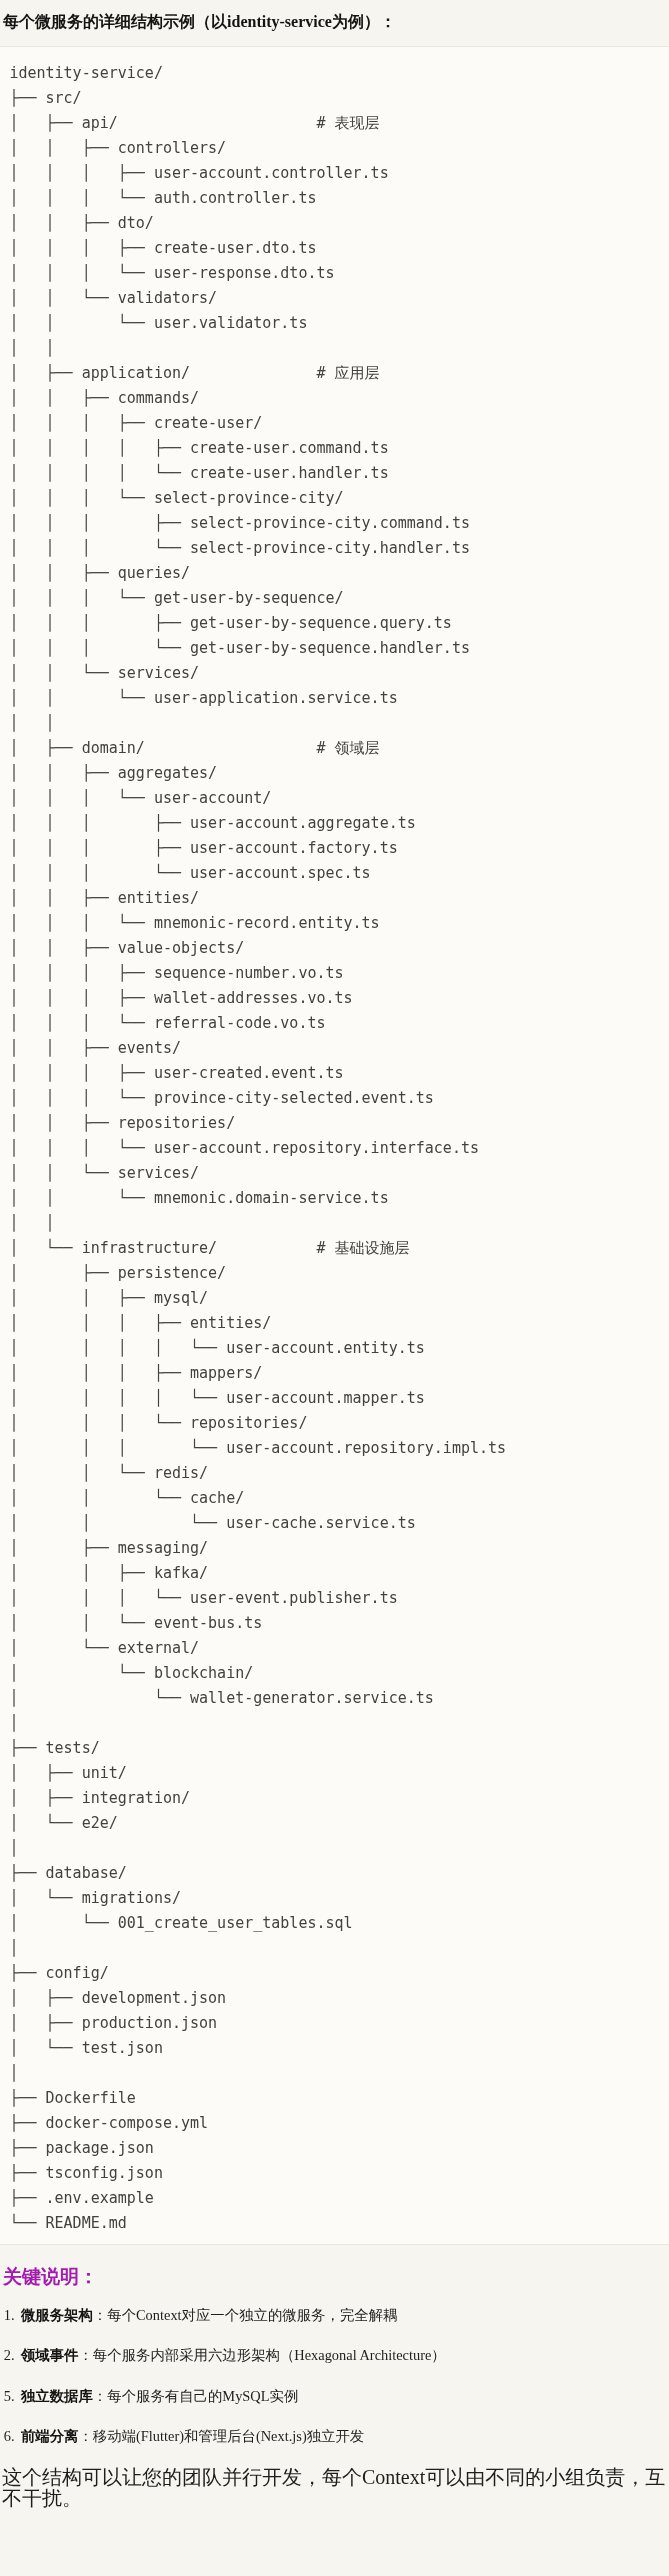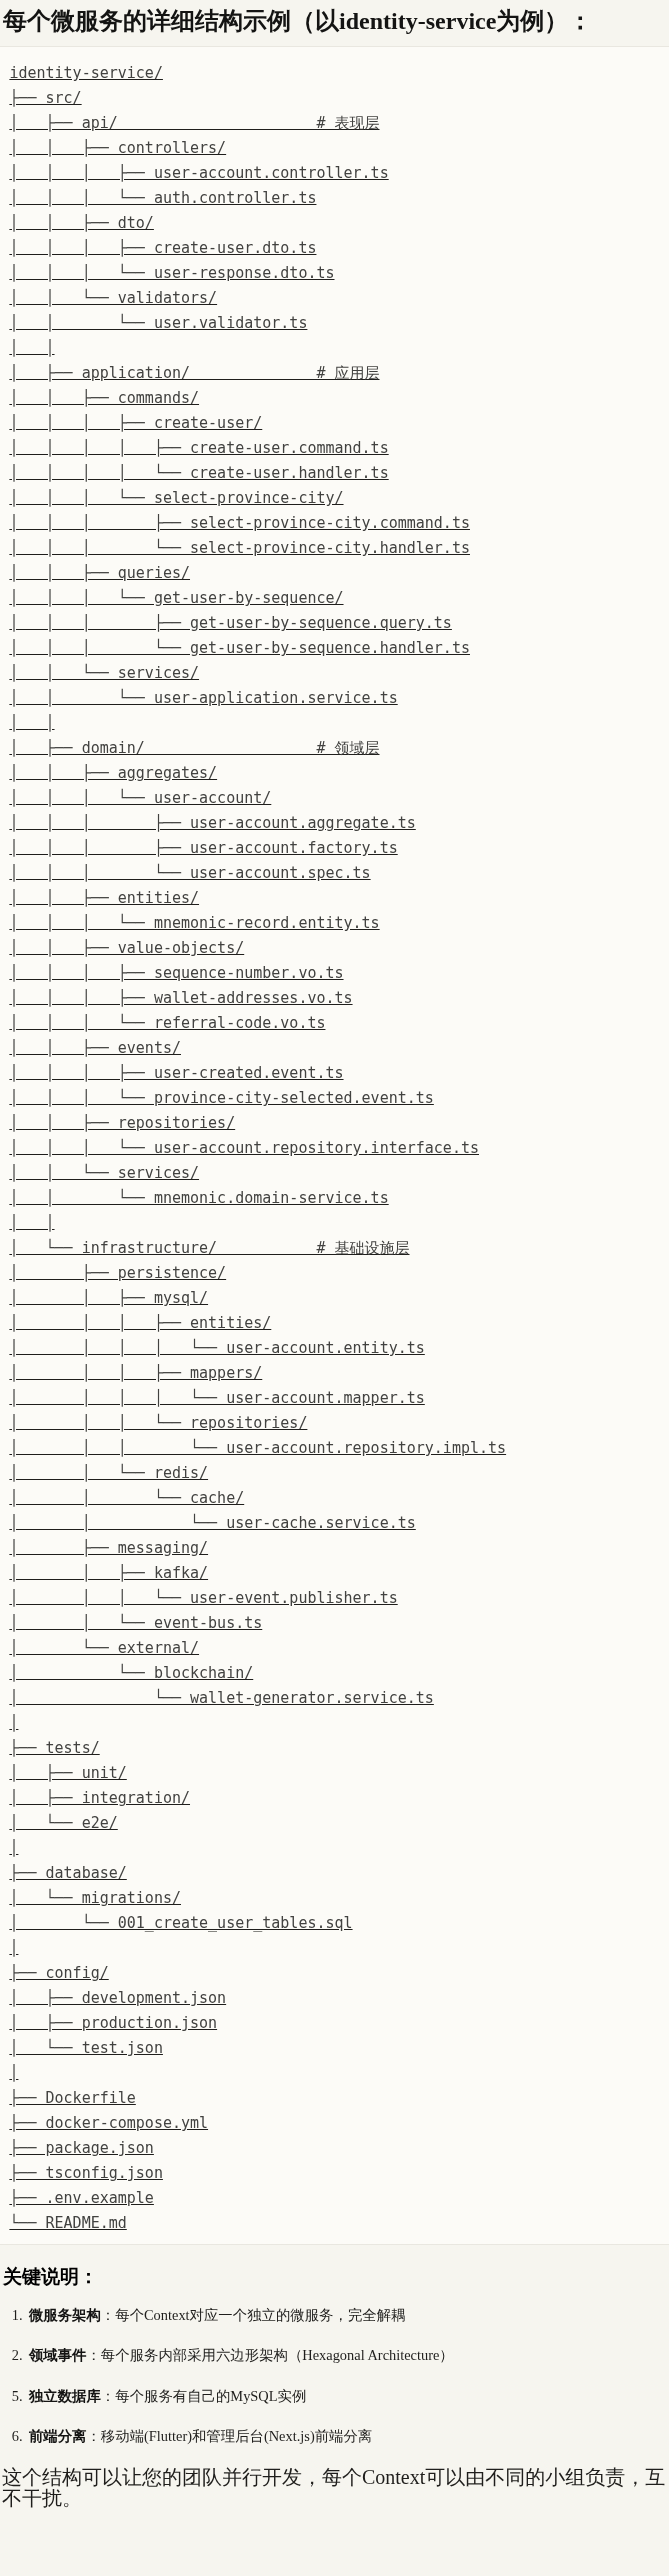--- a/index.html
+++ b/index.html
@@ -10,53 +10,52 @@
   body {
     width: 669px;
     height: 2576px;
     overflow: hidden;
     box-sizing: border-box;
     font-family: "Liberation Serif", serif;
     color: #1f1e1c;
   }
   .page-title {
     margin: 7.5px 5px 11.3px 3.1px;
-    font-size: 24px;
+    font-size: 16px;
     line-height: 27px;
     font-weight: 700;
     color: #141413;
     font-family: "Liberation Serif", serif;
   }
   .code-block {
     background: #fcfbf7;
     border-top: 1.3px solid #e9e7e0;
     border-bottom: 1.3px solid #e9e7e0;
     width: 100%;
     box-sizing: border-box;
-    text-decoration: underline;
   }
   .code-block pre {
     margin: 0;
     padding: 14.4px 10px 7.5px 9.4px;
     font-family: "DejaVu Sans Mono", monospace;
     font-size: 15px;
     line-height: 25px;
     color: #424240;
     white-space: pre;
   }
   .notes-heading {
     margin: 19px 0 16.3px 3.1px;
     font-size: 19px;
     line-height: 25px;
     font-weight: 700;
-    color: #000000;
+    color: #a21caf;
   }
   ol.notes-list {
     list-style: none;
-    margin: 8px;
+    margin: 0;
     padding: 0 0 0 3.8px;
   }
   ol.notes-list li {
     font-size: 14.4px;
     line-height: 21px;
     margin: 0 0 19.4px 0;
   }
   .item-num {
     margin-right: 6.3px;
   }
@@ -174,20 +173,20 @@
   <li>
       <span class="item-num">1.</span><span class="item-term">微服务架构</span><span class="item-sep">：</span><span class="item-desc">每个Context对应一个独立的微服务，完全解耦</span>
     </li>
       <li>
       <span class="item-num">2.</span><span class="item-term">领域事件</span><span class="item-sep">：</span><span class="item-desc">每个服务内部采用六边形架构（Hexagonal Architecture）</span>
     </li>
       <li>
       <span class="item-num">5.</span><span class="item-term">独立数据库</span><span class="item-sep">：</span><span class="item-desc">每个服务有自己的MySQL实例</span>
     </li>
       <li>
-      <span class="item-num">6.</span><span class="item-term">前端分离</span><span class="item-sep">：</span><span class="item-desc">移动端(Flutter)和管理后台(Next.js)前端分离</span>
+      <span class="item-num">6.</span><span class="item-term">前端分离</span><span class="item-sep">：</span><span class="item-desc">移动端(Flutter)和管理后台(Next.js)独立开发</span>
     </li>
     </ol>
 
   <p class="notes-footer">这个结构可以让您的团队并行开发，每个Context可以由不同的小组负责，互不干扰。</p>
 
 </div>
 
 
 </body></html>

